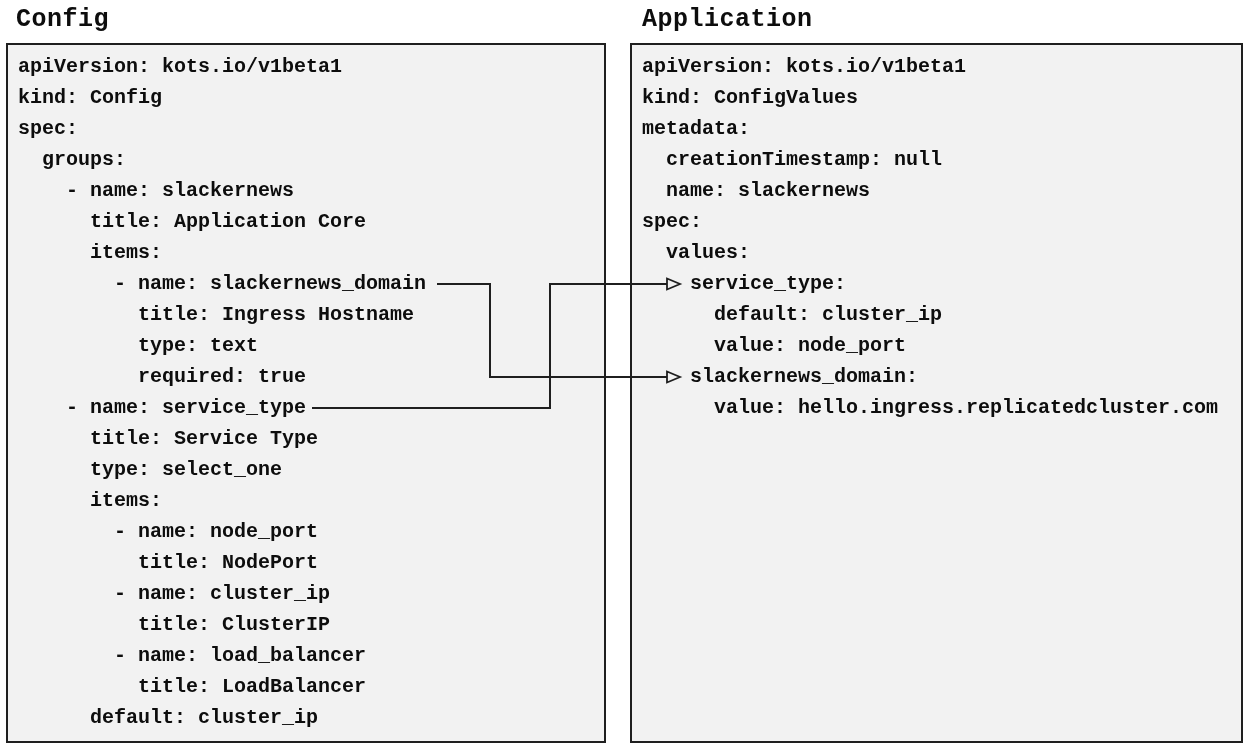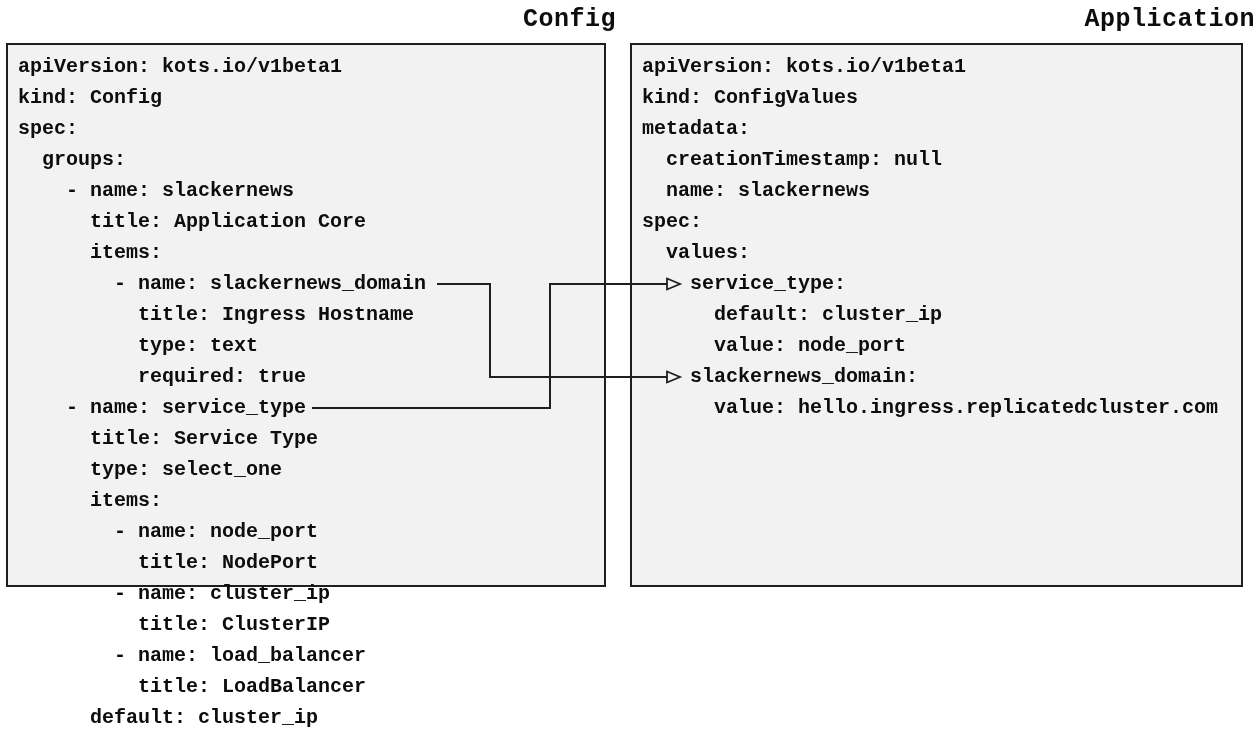--- a/index.html
+++ b/index.html
@@ -15,29 +15,29 @@
     font-family: "Liberation Mono", "DejaVu Sans Mono", monospace;
     overflow: hidden;
   }
   .box-title {
     position: absolute;
     top: 4px;
     font-size: 25px;
     line-height: 32px;
     font-weight: bold;
     color: #0d0d0d;
-    text-align: right;
+    text-align: left;
     letter-spacing: 0.5px;
   }
   .box-title.left  { left: 16px;  width: 600px; }
   .box-title.right { left: 642px; width: 613px; }
   .code-box {
     position: absolute;
     top: 43px;
-    height: 544px;
+    height: 700px;
     box-sizing: border-box;
     background: #f2f2f2;
     border: 2px solid #1f1f1f;
   }
   .code-box.left  { left: 6px;   width: 600px; }
   .code-box.right { left: 630px; width: 613px; }
   .code-box pre {
     margin: 0;
     padding: 6px 0 0 10px;
     font-family: "Liberation Mono", "DejaVu Sans Mono", monospace;

